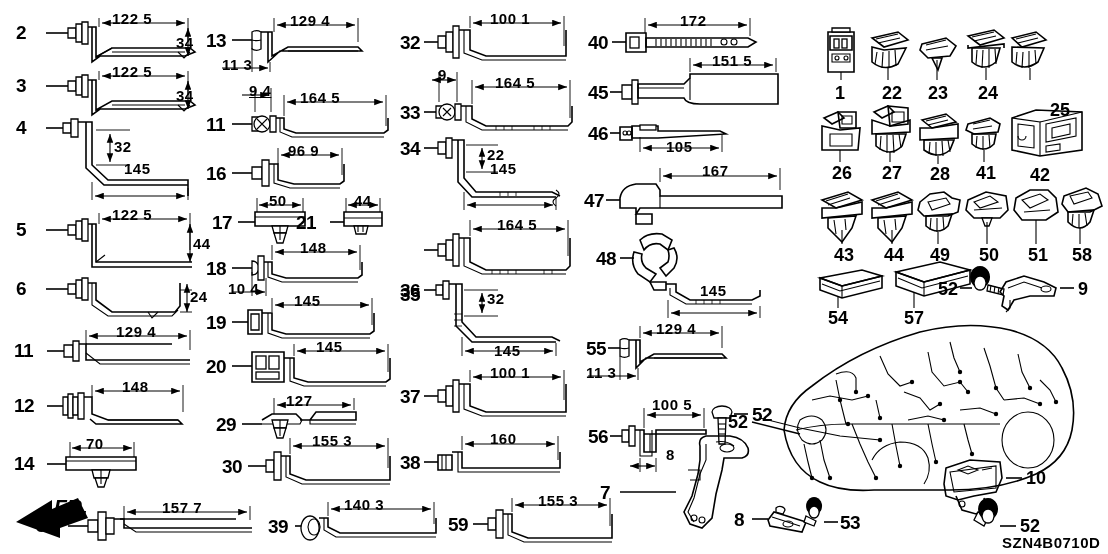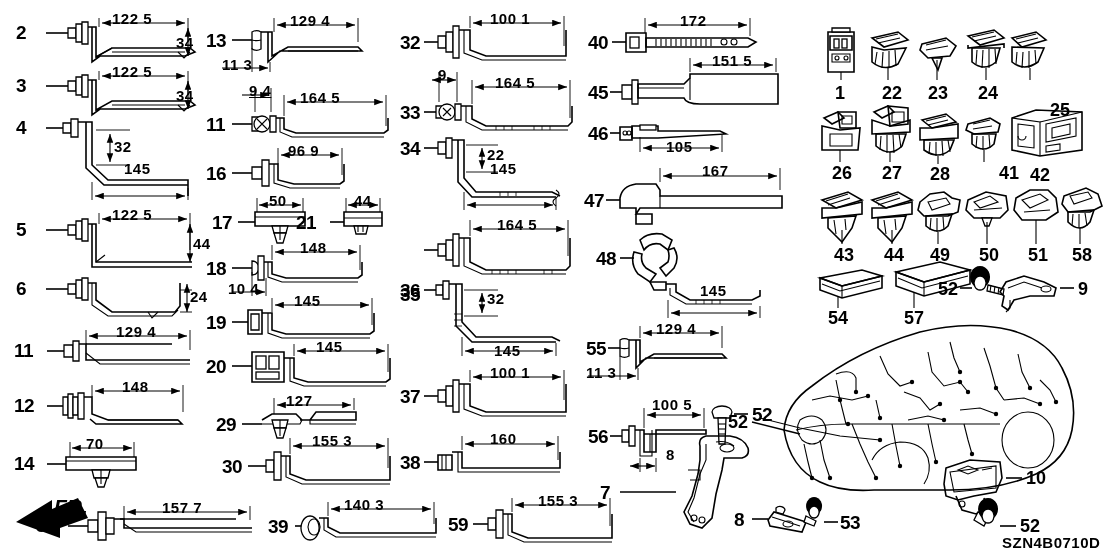--- a/index.html
+++ b/index.html
@@ -945,21 +945,21 @@
 
   <div class="lbl clipno" style="left:835px;top:83px;">1</div>
   <div class="lbl clipno" style="left:882px;top:83px;">22</div>
   <div class="lbl clipno" style="left:928px;top:83px;">23</div>
   <div class="lbl clipno" style="left:978px;top:83px;">24</div>
   <div class="lbl clipno" style="left:1022px;top:100px;margin-left:28px;">25</div>
 
   <div class="lbl clipno" style="left:832px;top:163px;">26</div>
   <div class="lbl clipno" style="left:882px;top:163px;">27</div>
   <div class="lbl clipno" style="left:930px;top:164px;">28</div>
-  <div class="lbl clipno" style="left:976px;top:163px;margin-left:23px;">41</div>
+  <div class="lbl clipno" style="left:976px;top:163px;">41</div>
   <div class="lbl clipno" style="left:1030px;top:165px;">42</div>
 
   <div class="lbl clipno" style="left:834px;top:245px;">43</div>
   <div class="lbl clipno" style="left:884px;top:245px;">44</div>
   <div class="lbl clipno" style="left:930px;top:245px;">49</div>
   <div class="lbl clipno" style="left:979px;top:245px;">50</div>
   <div class="lbl clipno" style="left:1028px;top:245px;">51</div>
   <div class="lbl clipno" style="left:1072px;top:245px;">58</div>
 
   <div class="lbl clipno" style="left:828px;top:308px;">54</div>

